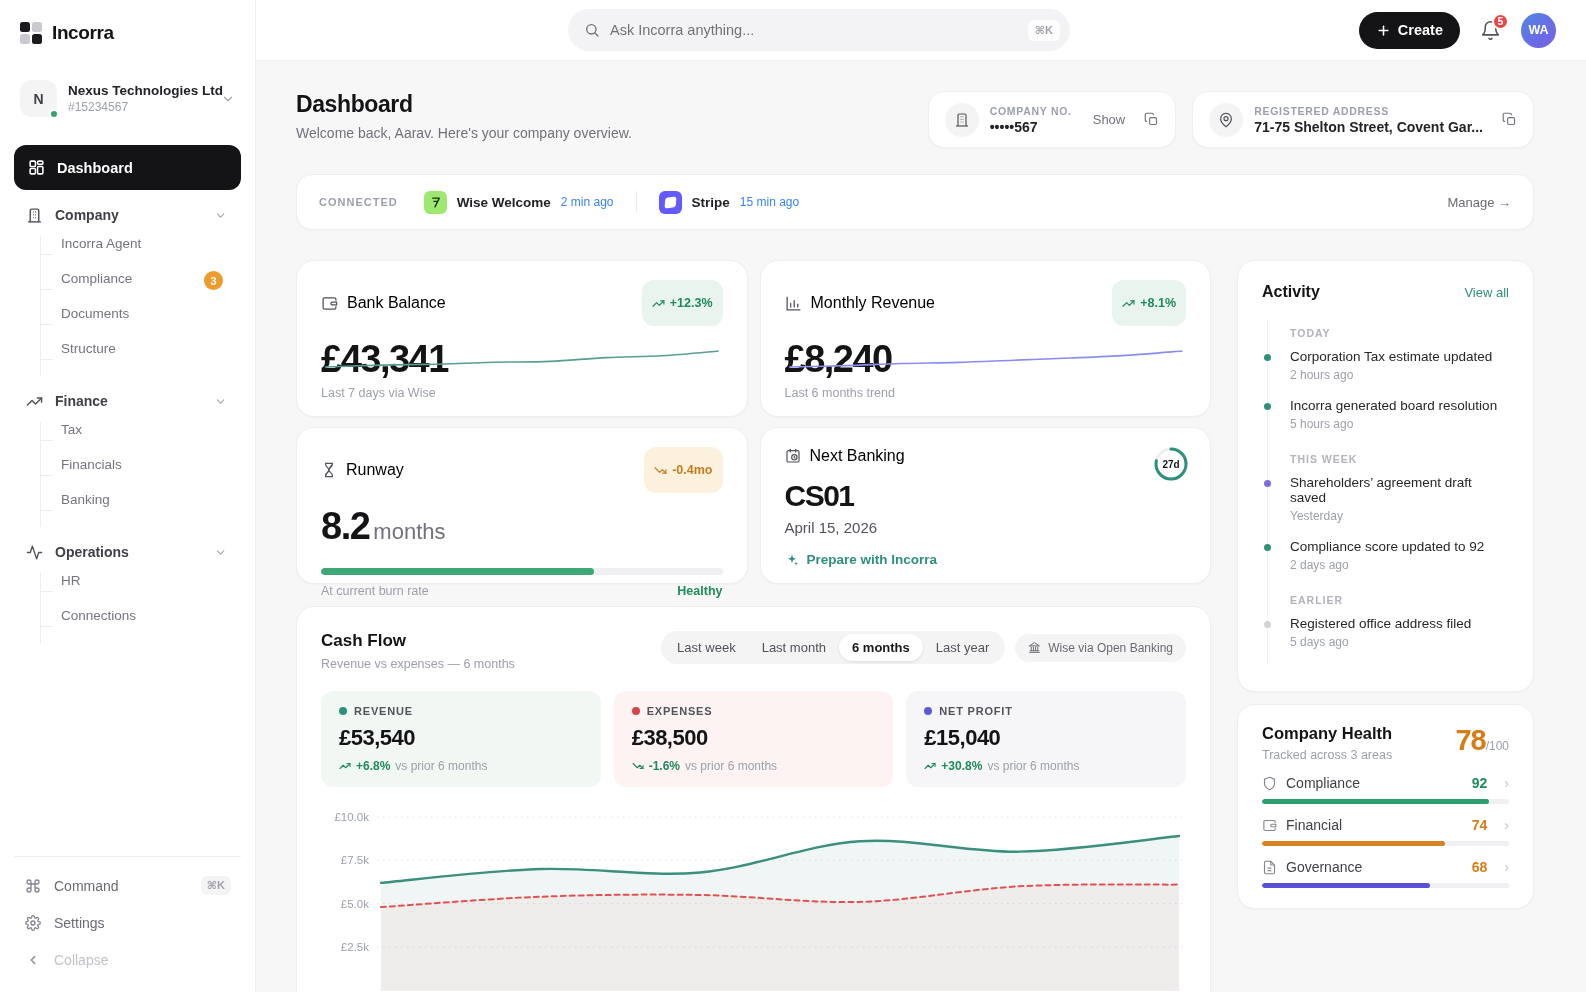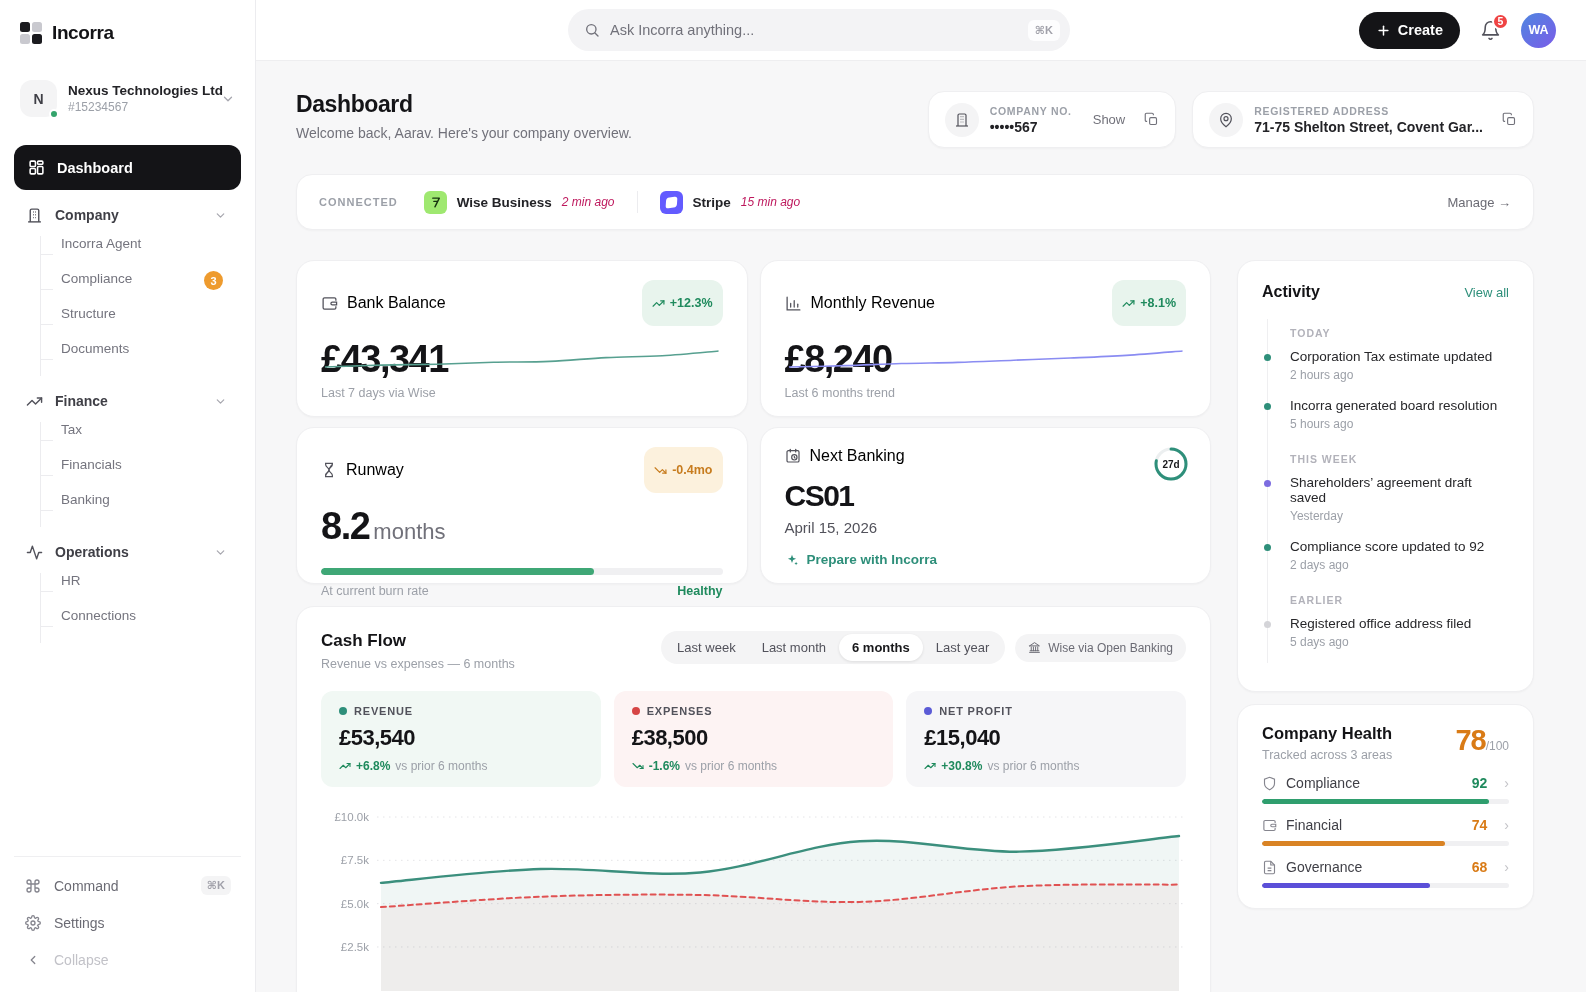--- a/index.html
+++ b/index.html
@@ -63,21 +63,21 @@
   .copy-btn { color:#71717a; margin-left:8px; cursor:pointer; display:flex; }
 
   .connected-bar { margin-top:26px; background:#fff; border:1px solid #efeff1; border-radius:16px; height:56px; display:flex; align-items:center; padding:0 22px; box-shadow:0 1px 2px rgba(20,20,23,0.03); }
   .connected-label { font-size:11px; letter-spacing:1px; color:#9ca0a8; font-weight:600; margin-right:26px; }
   .integration { display:flex; align-items:center; gap:10px; }
   .int-icon { width:23px; height:23px; border-radius:6px; display:flex; align-items:center; justify-content:center; }
   .int-icon.wise { background:#9fe870; color:#16330f; font-weight:800; font-size:13px; }
   .int-icon.stripe { background:#635bff; }
   .stripe-glyph { width:11px; height:11px; background:#fff; border-radius:3px; transform:skewX(-12deg) rotate(-8deg); }
   .int-name { font-size:13.5px; font-weight:700; color:#232327; }
-  .int-time { font-size:12px; color:#be185d;font-style:italic; }
+  .int-time { font-size:12px; color:#3b82f6; }
   .int-divider { width:1px; height:22px; background:#ececef; margin:0 22px; }
   .manage-link { margin-left:auto; font-size:13px; color:#6b6b74; cursor:pointer; }
 
   .dash-grid { margin-top:30px; display:flex; gap:26px; align-items:flex-start; }
   .col-left { width:915px; min-width:915px; }
   .col-right { flex:1; }
 
   .stats-grid { display:grid; grid-template-columns:1fr 1fr; gap:10px 12px; }
   .stat-card { background:#fff; border:1px solid #efeff1; border-radius:18px; height:157px; padding:19px 24px; position:relative; box-shadow:0 1px 2px rgba(20,20,23,0.03); }
   .stat-head { display:flex; align-items:center; gap:9px; color:#52525b; }
@@ -205,24 +205,24 @@
     </div>
     <ul class="nav-tree">
       <li>
           <span>Incorra Agent</span>
         </li>
       <li>
           <span>Compliance</span>
           <span class="tree-badge">3</span>
         </li>
       <li>
+          <span>Documents</span>
+        </li>
+      <li>
           <span>Structure</span>
-        </li>
-      <li>
-          <span>Documents</span>
         </li>
     </ul>
 
     <div class="nav-section">
       <span class="icon">
           <svg width="17" height="17" viewBox="0 0 24 24" fill="none" stroke="currentColor" stroke-width="2" stroke-linecap="round" stroke-linejoin="round">
             <polyline points="22 7 13.5 15.5 8.5 10.5 2 17"></polyline>
             <polyline points="16 7 22 7 22 13"></polyline>
           </svg>
         </span>
@@ -380,21 +380,21 @@
     </div>
 
     <div class="connected-bar">
       <span class="connected-label">CONNECTED</span>
       <div class="integration">
         <span class="int-icon wise">
             <svg width="13" height="13" viewBox="0 0 24 24" fill="none" stroke="currentColor" stroke-width="2.6" stroke-linecap="round" stroke-linejoin="round">
               <path d="M7 4h12l-8 16M9 10h7"></path>
             </svg>
           </span>
-        <span class="int-name">Wise Business</span>
+        <span class="int-name">Wise Welcome</span>
         <span class="int-time">2 min ago</span>
       </div>
       <span class="int-divider"></span>
       <div class="integration">
         <span class="int-icon stripe">
             <span class="stripe-glyph"></span>
           </span>
         <span class="int-name">Stripe</span>
         <span class="int-time">15 min ago</span>
       </div>

